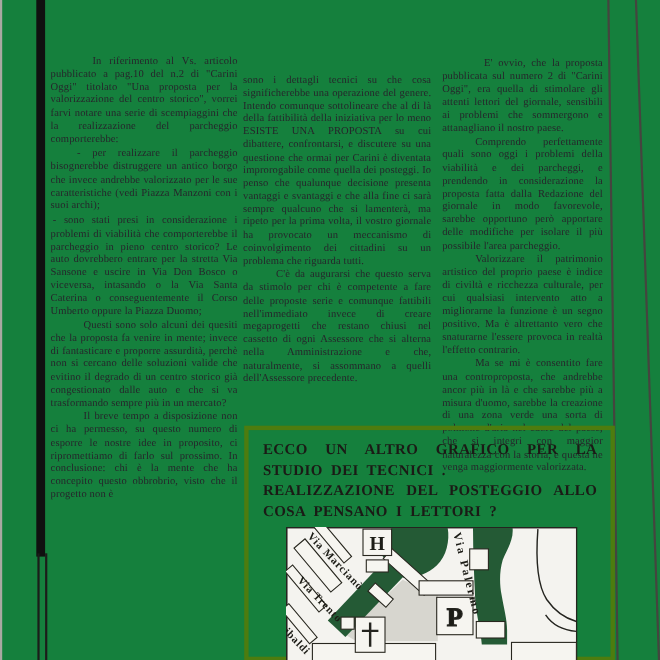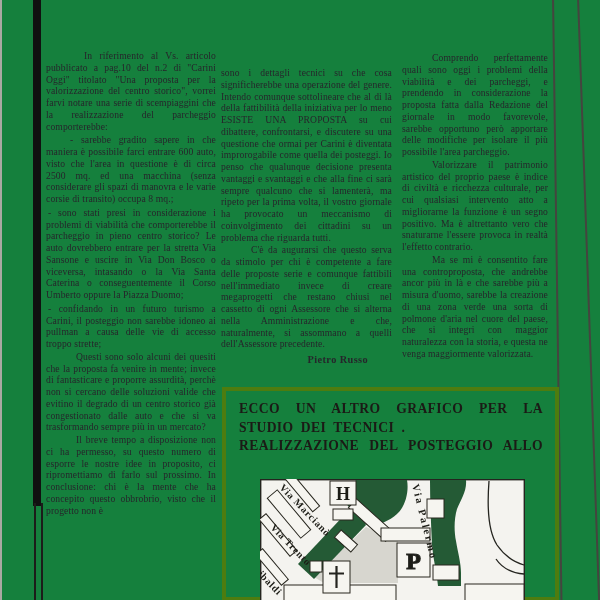--- a/index.html
+++ b/index.html
@@ -58,43 +58,43 @@
 <div class="page">
   <div class="edge-left"></div>
   <div class="rule-bar"></div>
   <div class="bar-thin t1"></div>
   <div class="bar-thin t2"></div>
   <div class="rline r1"></div>
   <div class="rline r2"></div>
 
   <div class="col" id="col1">
     <p class="pi-lg">In riferimento al Vs. articolo pubblicato a pag.10 del n.2 di "Carini Oggi" titolato "Una proposta per la valorizzazione del centro storico", vorrei farvi notare una serie di scempiaggini che la realizzazione del parcheggio comporterebbe:</p>
-    <p class="pd">- sarebbe gradito sapere in che maniera è possibile farci entrare 600 auto, visto che l'area in questione è di circa 2500 mq. ed una macchina (senza considerare gli spazi di manovra e le varie corsie di transito) occupa 8 mq.;</p>
+    <p class="pd">- per realizzare il parcheggio bisognerebbe distruggere un antico borgo che invece andrebbe valorizzato per le sue caratteristiche (vedi Piazza Manzoni con i suoi archi);</p>
     <p class="pd0">- sono stati presi in considerazione i problemi di viabilità che comporterebbe il parcheggio in pieno centro storico? Le auto dovrebbero entrare per la stretta Via Sansone e uscire in Via Don Bosco o viceversa, intasando o la Via Santa Caterina o conseguentemente il Corso Umberto oppure la Piazza Duomo;</p>
-    <p class="pd0">- confidando in un futuro turismo a Carini, il posteggio non sarebbe idoneo ai pullman a causa delle vie di accesso troppo strette;</p>
     <p class="pi">Questi sono solo alcuni dei quesiti che la proposta fa venire in mente; invece di fantasticare e proporre assurdità, perchè non si cercano delle soluzioni valide che evitino il degrado di un centro storico già congestionato dalle auto e che si va trasformando sempre più in un mercato?</p>
     <p class="pi">Il breve tempo a disposizione non ci ha permesso, su questo numero di esporre le nostre idee in proposito, ci ripromettiamo di farlo sul prossimo. In conclusione: chi è la mente che ha concepito questo obbrobrio, visto che il progetto non è</p>
   </div>
 
   <div class="col" id="col2">
     <p class="p0">sono i dettagli tecnici su che cosa significherebbe una operazione del genere. Intendo comunque sottolineare che al di là  della fattibilità della iniziativa per lo meno ESISTE UNA PROPOSTA su cui dibattere, confrontarsi, e discutere su una questione che ormai per Carini è diventata improrogabile come quella dei posteggi. Io penso che qualunque decisione presenta vantaggi e svantaggi e che alla fine ci sarà sempre qualcuno che si lamenterà, ma ripeto per la prima volta, il vostro giornale ha provocato un meccanismo di coinvolgimento dei cittadini su un problema che riguarda tutti.</p>
     <p class="pi">C'è da augurarsi che questo serva da stimolo per chi è competente a fare delle proposte serie e comunque fattibili nell'immediato invece di creare megaprogetti che restano chiusi nel cassetto di ogni Assessore che si alterna nella Amministrazione e che, naturalmente, si  assommano a quelli dell'Assessore precedente.</p>
-    <p class="sig sig2">Pietro Russo</p>
   </div>
 
   <div class="col" id="col3">
+    <p class="pi-lg">E' ovvio, che la proposta pubblicata sul numero 2 di "Carini Oggi", era quella di stimolare gli attenti lettori del giornale, sensibili ai problemi che sommergono e attanagliano il nostro paese.</p>
     <p class="pi">Comprendo perfettamente quali sono oggi i problemi della viabilità e dei parcheggi, e prendendo in considerazione la proposta fatta dalla Redazione del giornale in modo favorevole, sarebbe opportuno però apportare delle modifiche per isolare il più possibile l'area parcheggio.</p>
     <p class="pi">Valorizzare il patrimonio artistico del proprio paese è indice di civiltà e ricchezza culturale, per cui qualsiasi intervento atto a migliorarne la funzione è un segno positivo. Ma è altrettanto vero che snaturarne l'essere provoca in realtà l'effetto contrario.</p>
     <p class="pi">Ma se mi è consentito fare una controproposta, che andrebbe ancor più in là e che sarebbe più a misura d'uomo, sarebbe la creazione di una zona verde una sorta di polmone d'aria nel cuore del paese, che si integri con maggior naturalezza con la storia, e questa ne venga maggiormente valorizzata.</p>
   </div>
 
   <div class="box">
     <div class="hl hl-j">ECCO UN ALTRO GRAFICO PER LA</div>
     <div class="hl hl-n">STUDIO DEI TECNICI .</div>
     <div class="hl hl-j">REALIZZAZIONE DEL POSTEGGIO ALLO</div>
+    <div class="hl hl-n">COSA PENSANO I LETTORI ?</div>
 
     <svg class="map" viewBox="0 0 265 126" width="265" height="126">
       <rect x="0.7" y="0.7" width="263.6" height="138" fill="#f4f3ef" stroke="#24241f" stroke-width="1.4"></rect>
 
       <g>
         <polygon points="54,98 106,48 138,62 138,104 64,104" fill="#d7d6cf"></polygon>
       </g>
 
       <g>
         <path class="grn" d="M96,1 L147,1 C149,12 146,27 137,35 C127,44 112,49 104,45 C97,41 95,33 88,27 C84,21 88,9 96,1 Z"></path>

